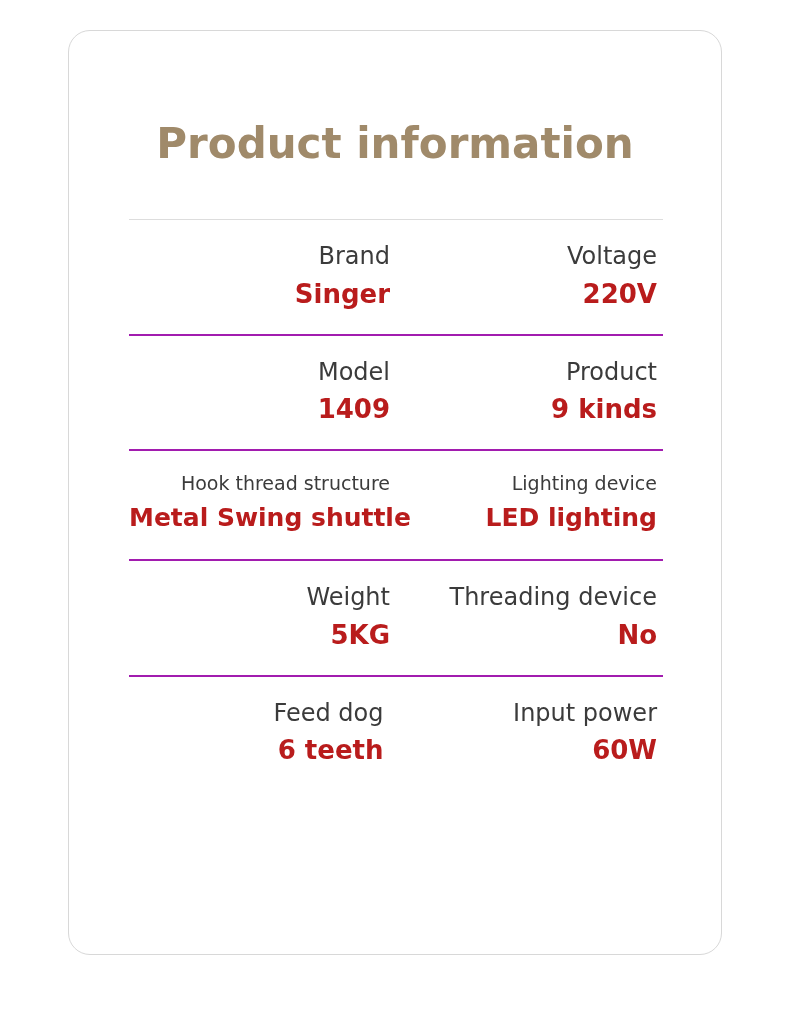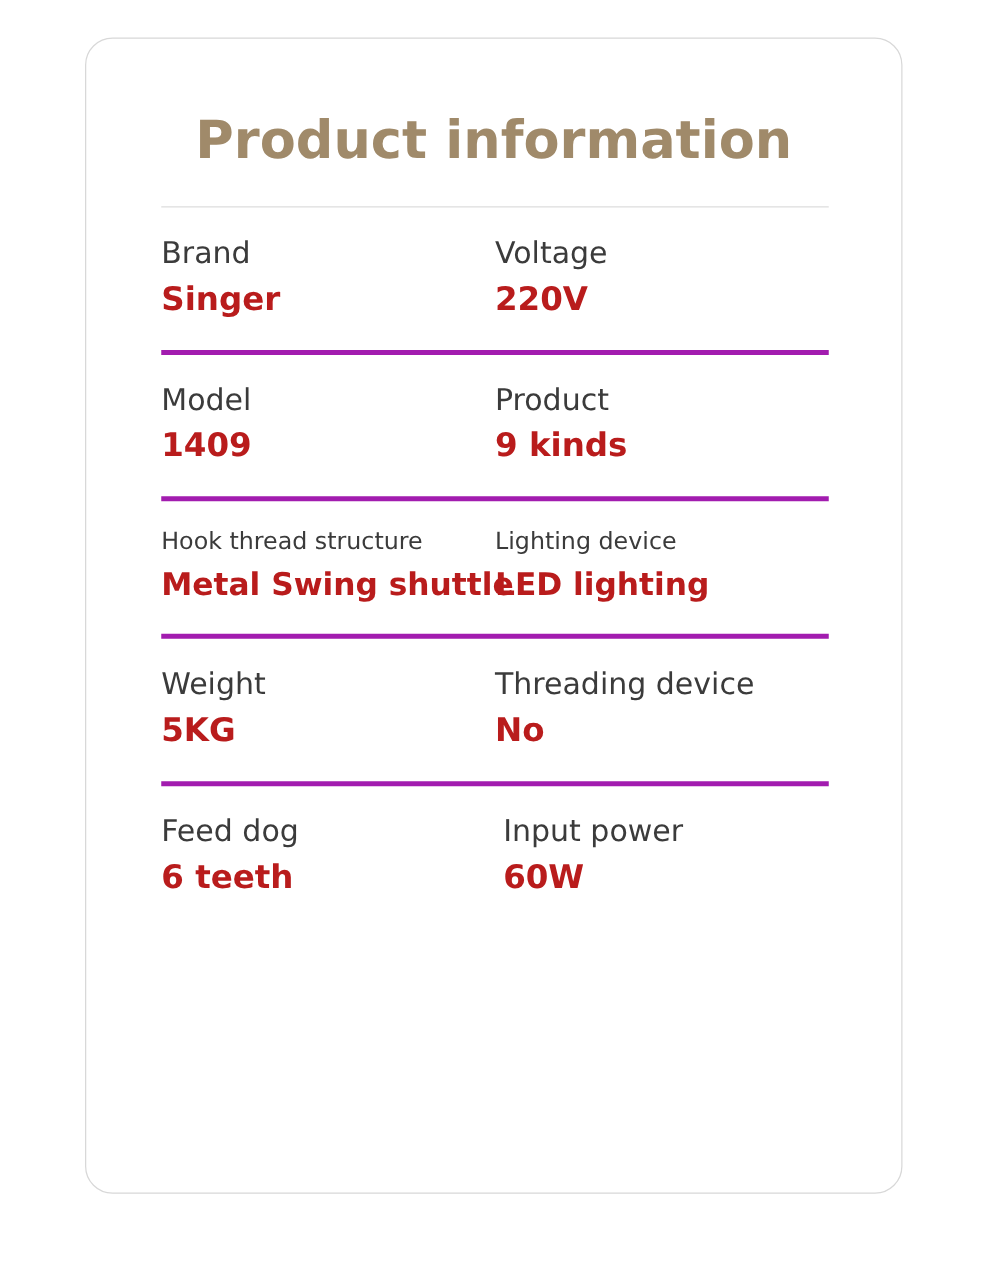--- a/index.html
+++ b/index.html
@@ -30,30 +30,31 @@
     background: #ffffff;
     box-sizing: border-box;
   }
   .card-title {
     font-family: "DejaVu Sans", sans-serif;
     font-weight: bold;
     font-size: 42px;
     color: #a08a6a;
     text-align: center;
     letter-spacing: 0px;
-    margin-top: 58px;
+    margin-top: 90px;
     line-height: 1.1;
   }
   .spec-table {
-    margin-top: 30px;
+    margin-top: 52px;
     padding: 0 58px 0 60px;
+    text-align: right;
   }
   .spec-row {
     display: flex;
-    border-top: 4px solid #a21caf;
+    border-top: 2px solid #a21caf;
     padding-top: 20px;
     padding-bottom: 22px;
     min-height: 110px;
     box-sizing: border-box;
   }
   .spec-row.first {
     border-top: 1px solid #dddddd;
   }
   .spec-row:last-child {
     border-bottom: none;

